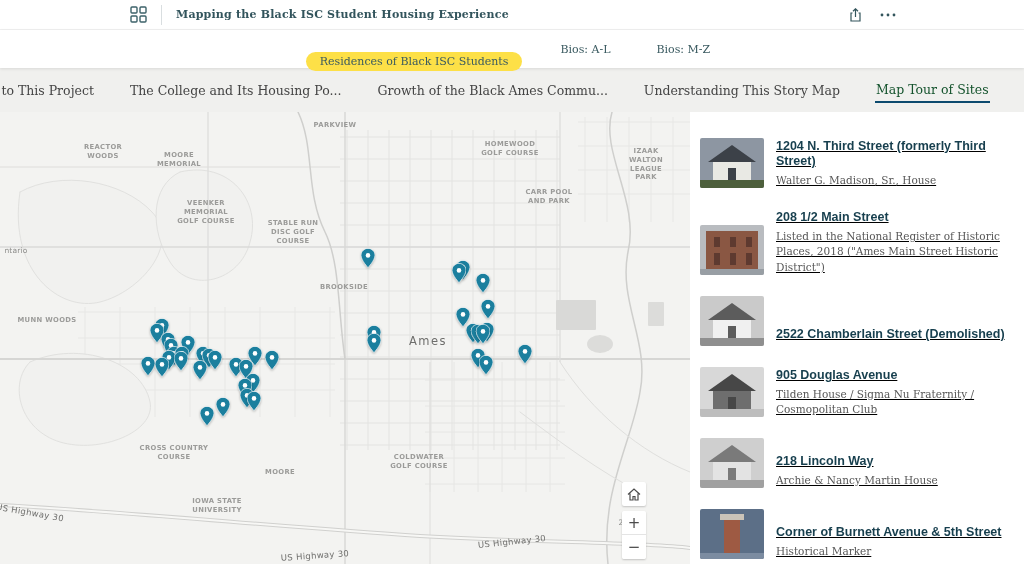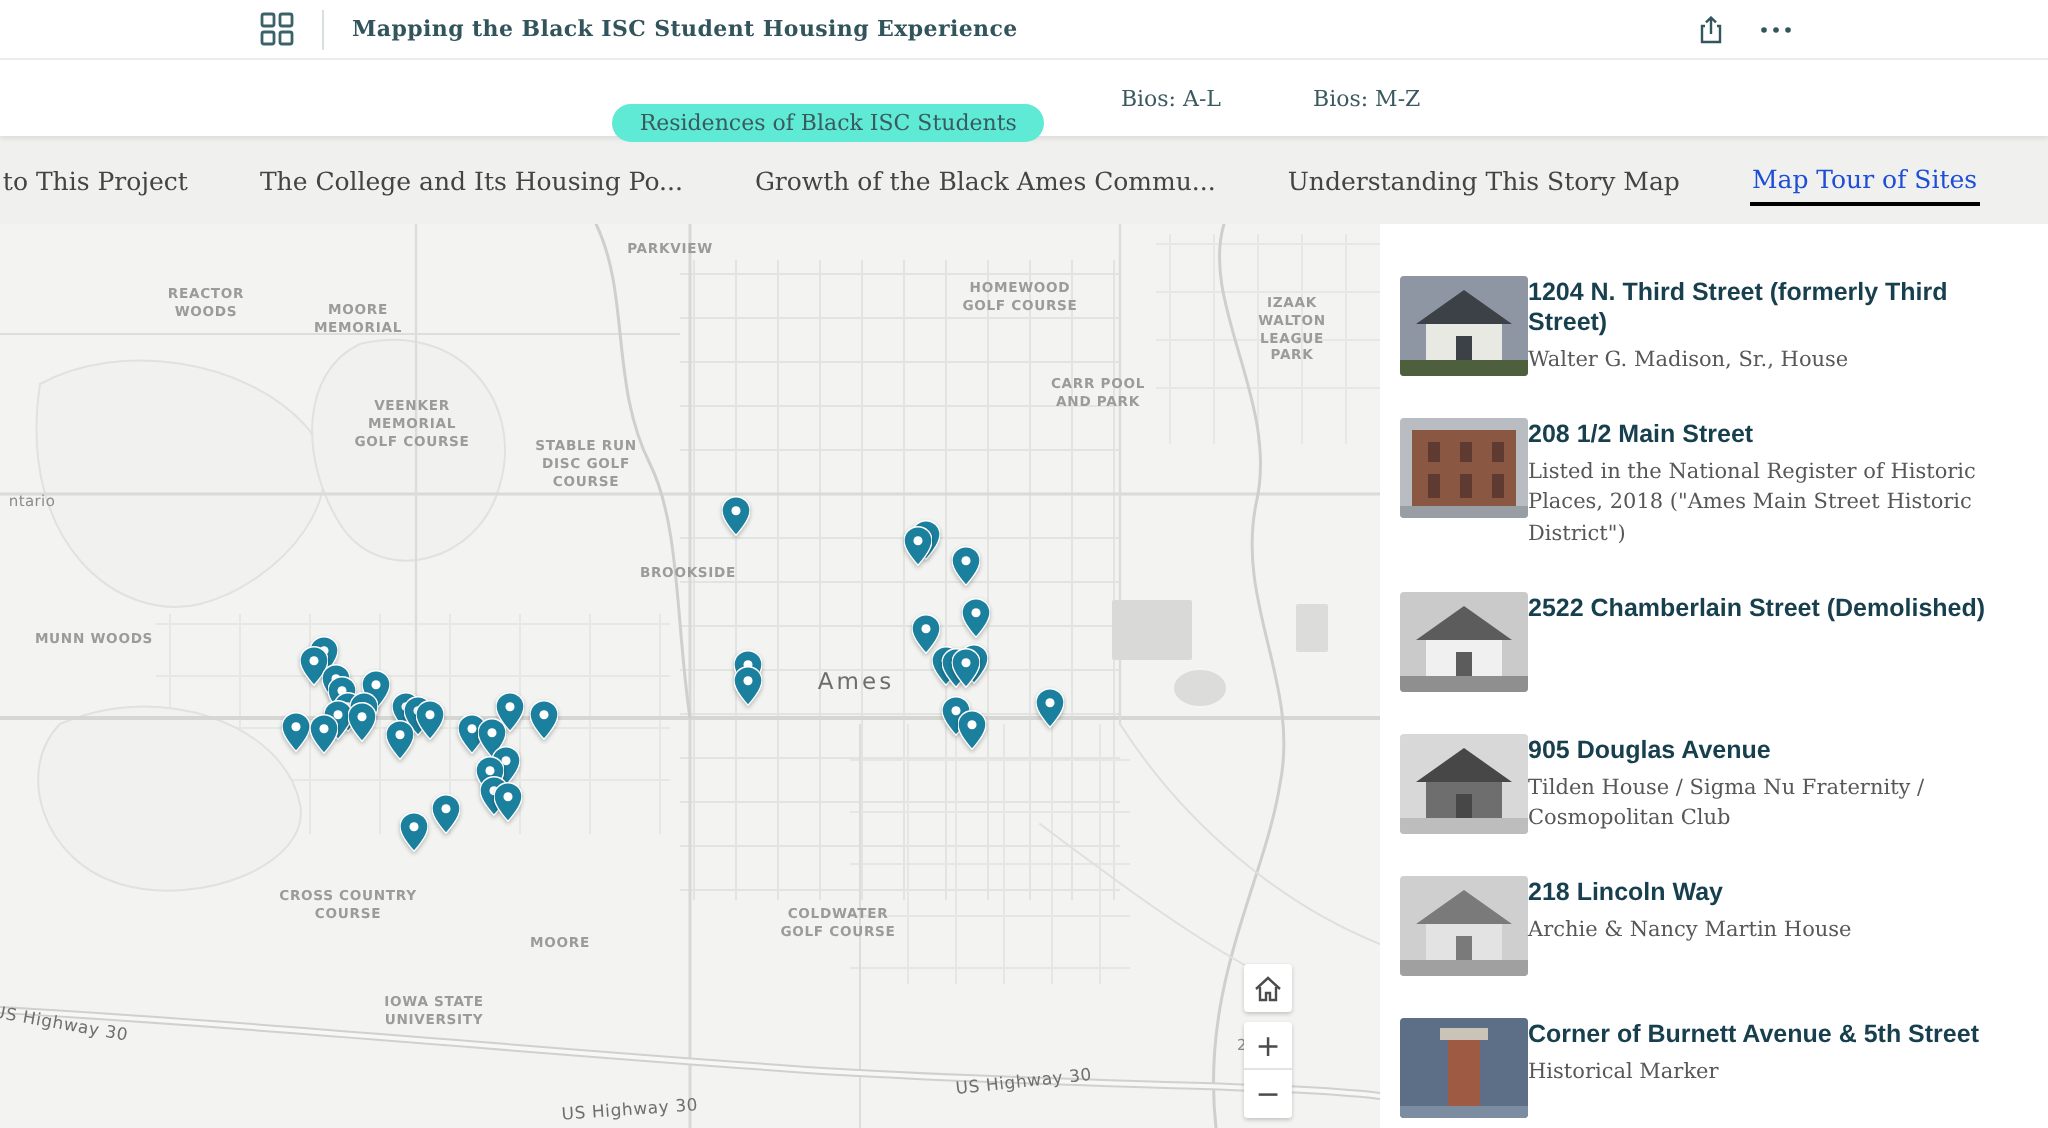--- a/index.html
+++ b/index.html
@@ -15,30 +15,30 @@
   .vdiv { width:1px; height:20px; background:#d9dee0; }
   .story-title { font-size:11px; font-weight:bold; color:#32545c; letter-spacing:.2px; }
   .header-actions { display:flex; align-items:center; gap:18px; margin-right:110px; }
   .hicon { cursor:pointer; display:flex; align-items:center; }
 
   
   .subnav { height:38px; background:#fff; display:flex; align-items:center; justify-content:center;
             gap:30px; box-shadow:0 1px 3px rgba(0,0,0,.10); position:relative; z-index:5; }
   .pill { border:none; background:none; font-family:"DejaVu Serif", serif; font-size:11px;
           color:#3a5a60; cursor:pointer; padding:3px 8px; }
-  .pill.active { background:#5eead4; border-radius:11px; padding:3px 14px;margin-top:24px; }
+  .pill.active { background:#fde047; border-radius:11px; padding:3px 14px;margin-top:24px; }
 
   
   .tabbar { height:44px; background:#f0f0ee; display:flex; align-items:center; justify-content:center;
             gap:34px; }
   .tab { font-size:12.5px; color:#444444; cursor:pointer; padding:4px 1px; white-space:nowrap; }
-  .tab.active { color:#1d4ed8; border-bottom:2px solid #000000; }
+  .tab.active { color:#14532d; border-bottom:2px solid #0c4a6e; }
 
   
-  main { flex:1; display:flex; height:452px; }
+  main { flex:1; display:flex; height:452px;text-decoration:underline; }
   .map { position:relative; width:690px; height:452px; background:#f3f3f1; overflow:hidden; cursor:grab; }
   .map svg.roads { position:absolute; left:0; top:0; }
   .mlabel { position:absolute; transform:translate(-50%,-50%); text-align:center;
             font-family:"DejaVu Sans", sans-serif; font-weight:bold; font-size:6.8px; line-height:1.3;
             color:#9b9b99; letter-spacing:.35px; white-space:pre-line; pointer-events:none; }
   .mlabel.city { font-size:11.5px; font-weight:normal; color:#6e6e6c; letter-spacing:1.5px; }
   .mlabel.street { font-size:7.5px; font-weight:normal; color:#8c8c8a; letter-spacing:.2px; }
   .mlabel.highway { font-size:8.5px; font-weight:normal; color:#6f6f6d; letter-spacing:.3px; }
   .pin { position:absolute; width:14px; height:20px; cursor:pointer;
          filter:drop-shadow(0 1px 1px rgba(0,0,0,.25)); }
@@ -48,21 +48,21 @@
             justify-content:center; cursor:pointer; box-shadow:0 1px 2px rgba(0,0,0,.2);
             font-family:"DejaVu Sans", sans-serif; font-size:15px; color:#4c4c4c; }
   #home-btn { position:absolute; top:370px; right:22px; border-radius:2px; }
   .zoomgroup { position:absolute; top:399px; right:22px; border-radius:2px; overflow:hidden;
                box-shadow:0 1px 2px rgba(0,0,0,.2); }
   .zoomgroup .mapbtn { box-shadow:none; }
   .zoomgroup .mapbtn:first-child { border-bottom:1px solid #e4e4e4; }
 
   
   .sidebar { width:334px; height:452px; background:#fff; padding:26px 14px 0 10px; overflow:hidden; }
-  .site { display:flex; margin-bottom:21px; cursor:pointer; }
+  .site { display:flex; gap:12px; margin-bottom:21px; cursor:pointer;align-items:flex-end; }
   .thumb { width:64px; height:50px; flex:0 0 64px; border-radius:2px; overflow:hidden; }
   .sinfo { flex:1; padding-top:1px; }
   .stitle { font-family:"Liberation Sans", sans-serif; font-weight:bold; font-size:12.5px;
             color:#173f4e; margin-bottom:4px; line-height:1.2; }
   .ssub { font-size:10.5px; color:#575757; line-height:1.45; }
 </style>
 </head>
 <body>
 
 <div class="app">

